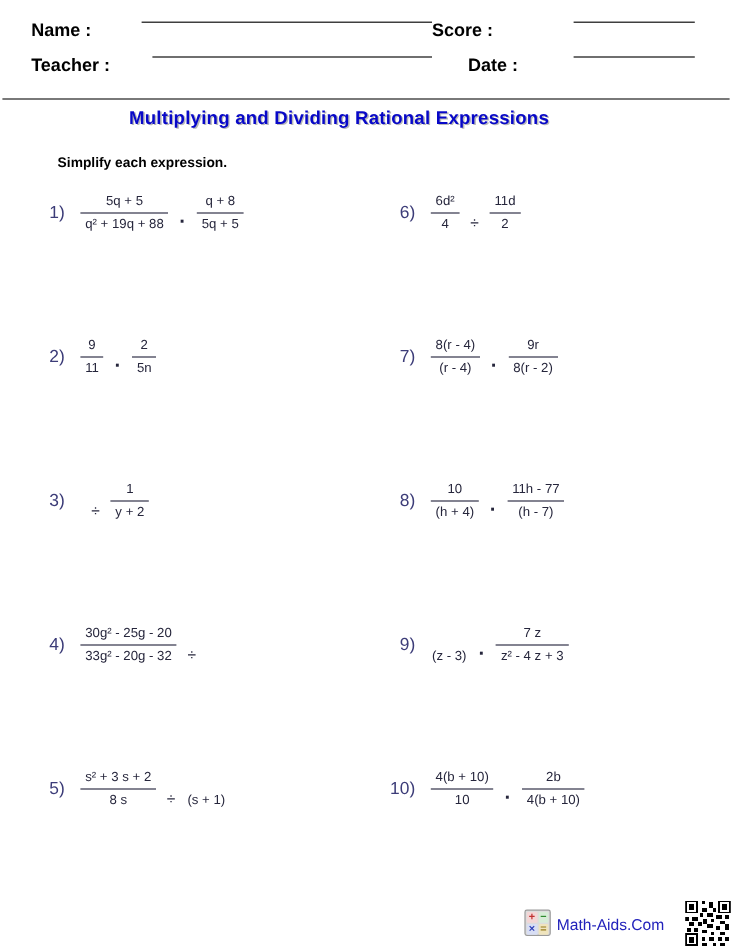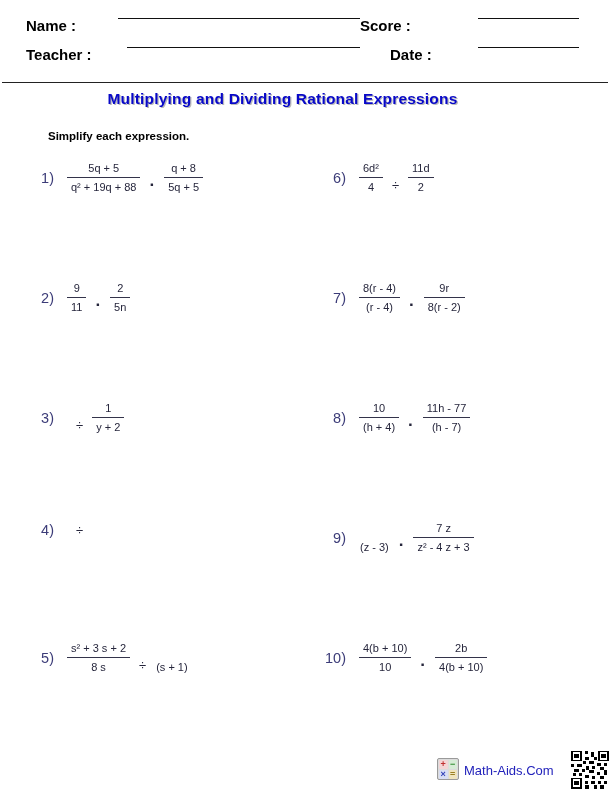--- a/index.html
+++ b/index.html
@@ -120,20 +120,24 @@
                 <span class="fnum">1</span>
                 <span class="fden">y + 2</span>
               </span>
             </span>
           </div>
         </div>
         <div class="problem">
           <div class="problem-inner">
             <span class="pnum">4)</span>
             <span class="expr">
+              <span class="frac">
+                <span class="fnum">30g² - 25g - 20</span>
+                <span class="fden">33g² - 20g - 32</span>
+              </span>
               <span class="op div">÷</span>
             </span>
           </div>
         </div>
         <div class="problem">
           <div class="problem-inner">
             <span class="pnum">5)</span>
             <span class="expr">
               <span class="frac">
                 <span class="fnum">s² + 3 s + 2</span>

